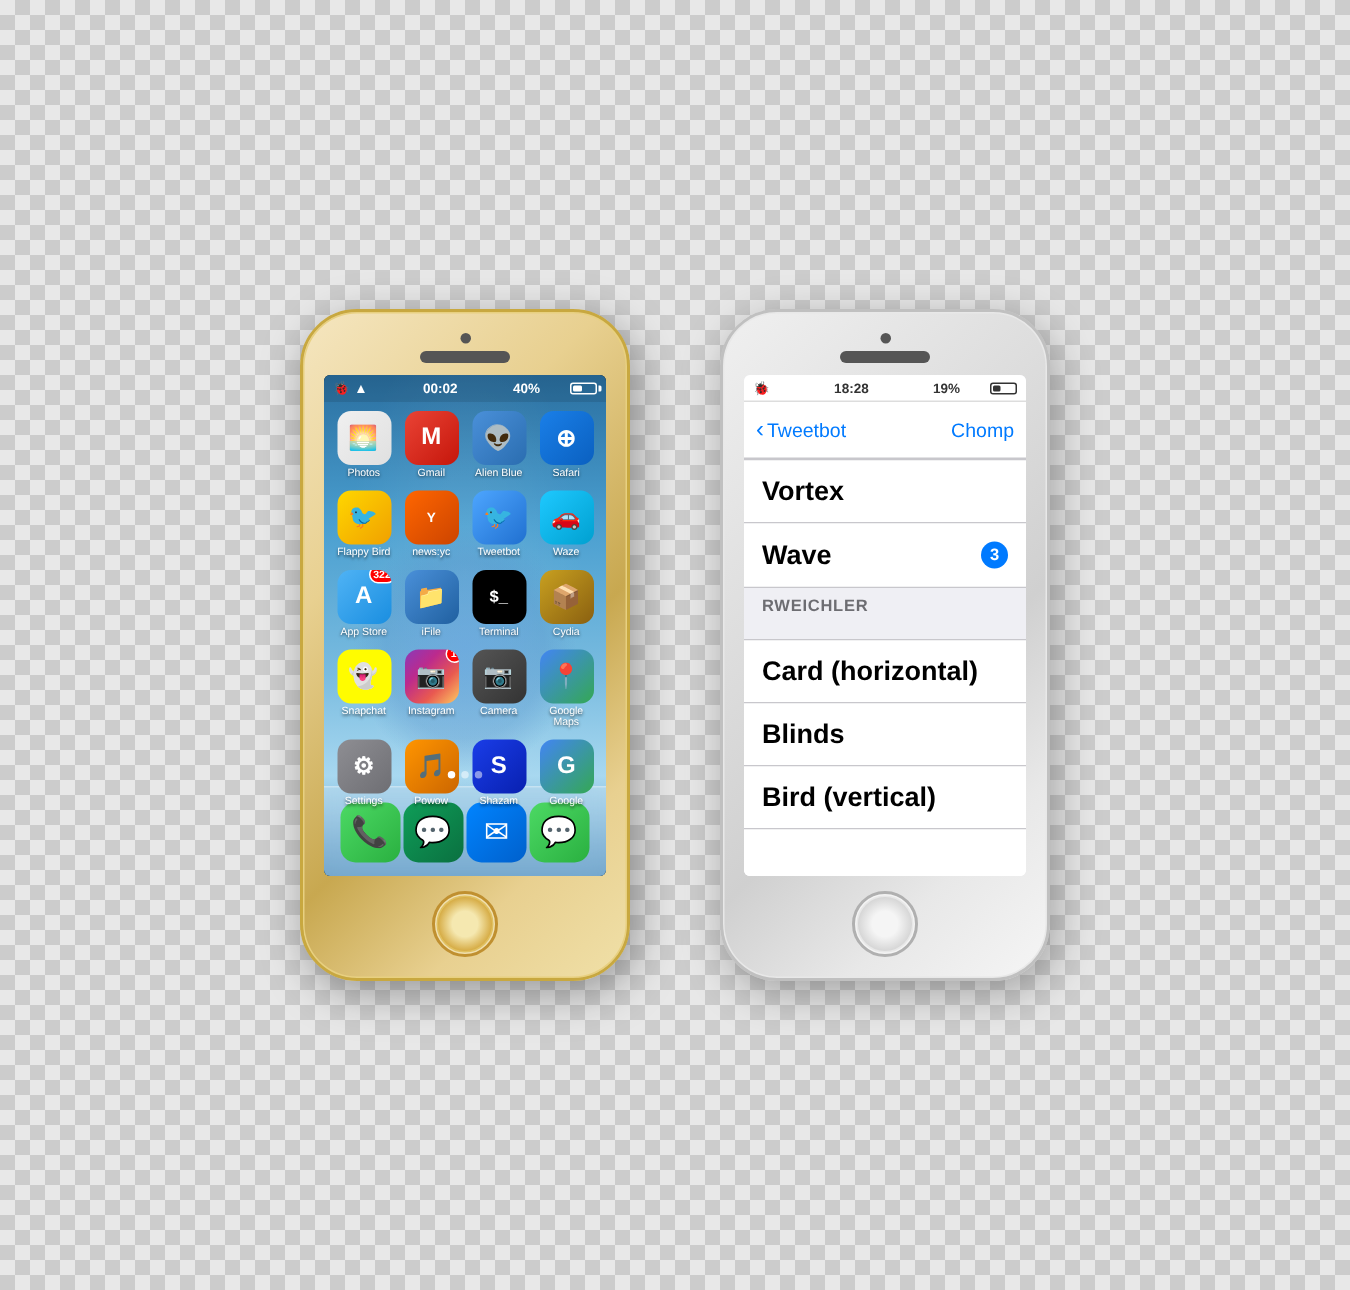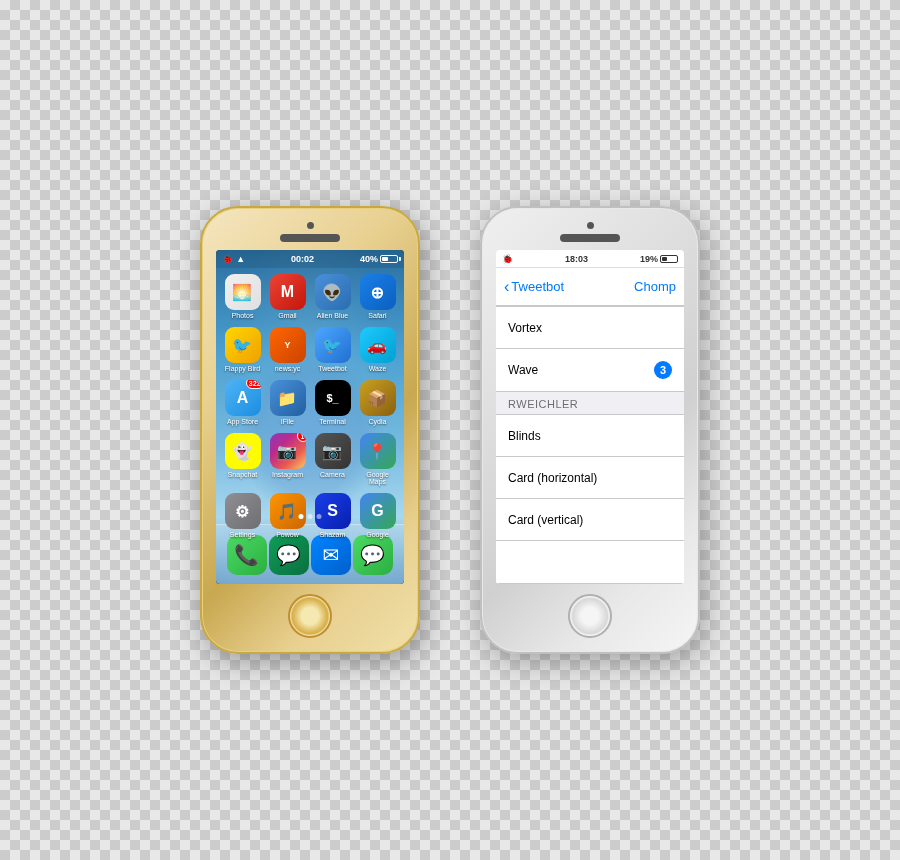--- a/index.html
+++ b/index.html
@@ -122,21 +122,21 @@
       justify-content: space-between;
       padding: 0 6px;
       font-size: 9px;
       color: white;
       font-weight: 600;
       position: relative;
       z-index: 10;
     }
 
     .status-left { display: flex; align-items: center; gap: 3px; }
-    .status-right { display: flex; align-items: center; gap: 2px; }
+    .status-right { display: flex; align-items: center; gap: 20px; }
     .battery-bar {
       width: 18px;
       height: 8px;
       border: 1.5px solid white;
       border-radius: 2px;
       position: relative;
       display: flex;
       align-items: center;
       padding: 1px;
     }
@@ -371,24 +371,24 @@
     .settings-table {
       flex: 1;
       overflow: hidden;
     }
 
     .table-section {
       margin-bottom: 0;
     }
 
     .section-header {
-      padding: 6px 12px 4px;
+      padding: 6px 12px 16px;
       font-size: 11px;
       color: #6d6d72;
-      font-weight: 400;
+      font-weight: 700;
       text-transform: uppercase;
       letter-spacing: 0.5px;
     }
 
     .table-rows {
       background: white;
       border-top: 1px solid #c8c7cc;
       border-bottom: 1px solid #c8c7cc;
     }
 
@@ -401,23 +401,23 @@
       background: white;
       min-height: 42px;
     }
 
     .table-row:last-child {
       border-bottom: none;
       gap: 44px;
     }
 
     .row-label {
-      font-size: 12px;
+      font-size: 18px;
       color: #000;
-      font-weight: 400;
+      font-weight: 700;
     }
 
     .row-badge {
       background: #007aff;
       color: white;
       font-size: 11px;
       font-weight: 600;
       min-width: 18px;
       height: 18px;
       border-radius: 9px;
@@ -587,21 +587,21 @@
       <div class="camera-dot"></div>
       <div class="speaker-grill"></div>
     </div>
     <div class="phone-screen">
       <div class="ios-settings">
 
         <div class="settings-status">
           <div class="status-left">
             <span>🐞</span>
           </div>
-          <span>18:03</span>
+          <span>18:28</span>
           <div class="status-right">
             <span>19%</span>
             <div class="battery-bar" style="border-color:#333;">
               <div class="battery-fill" style="width:39%;background:#333;"></div>
             </div>
           </div>
         </div>
 
         <div class="settings-nav" style="position:relative;">
           <div class="nav-back">
@@ -622,27 +622,27 @@
                 <span class="row-label">Wave</span>
                 <span class="row-badge">3</span>
               </div>
             </div>
           </div>
 
           <div class="table-section">
             <div class="section-header">RWEICHLER</div>
             <div class="table-rows">
               <div class="table-row">
+                <span class="row-label">Card (horizontal)</span>
+              </div>
+              <div class="table-row">
                 <span class="row-label">Blinds</span>
               </div>
               <div class="table-row">
-                <span class="row-label">Card (horizontal)</span>
-              </div>
-              <div class="table-row">
-                <span class="row-label">Card (vertical)</span>
+                <span class="row-label">Bird (vertical)</span>
               </div>
               <div class="table-row">
                 
               </div>
 
             </div>
           </div>
 
         </div>
       </div>

